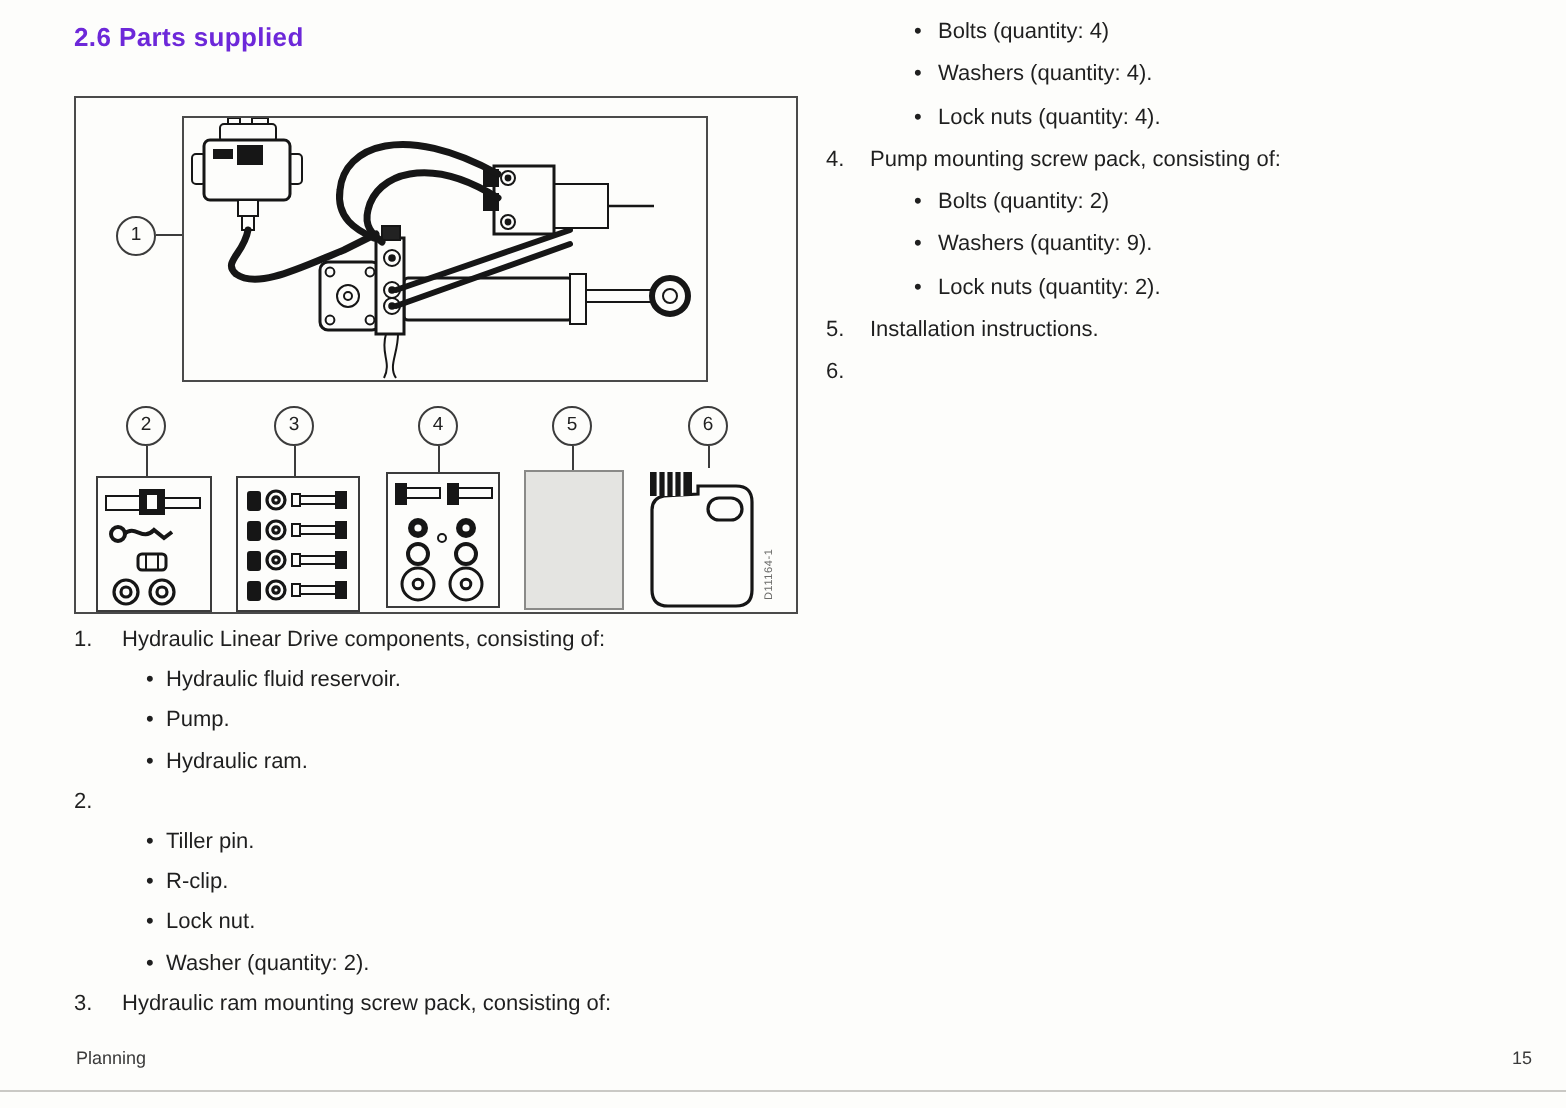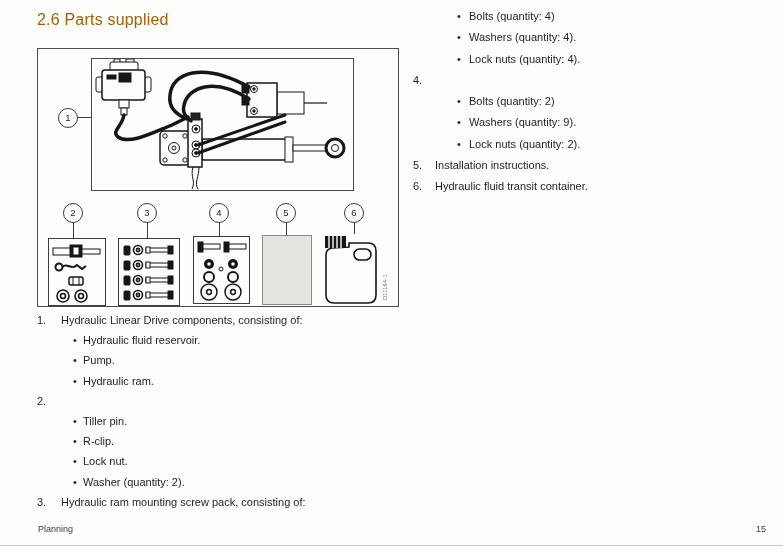--- a/index.html
+++ b/index.html
@@ -6,21 +6,21 @@
   html,body { width:783px; height:554px; }
   body {
     position:relative;
     background:#fdfdfb;
     font-family:"Liberation Sans", sans-serif;
     color:#1f1f1f;
     overflow:hidden;
   }
   .heading {
     position:absolute; left:37px; top:11px;
-    font-size:16px; font-weight:normal; letter-spacing:.2px; color:#a16207;
+    font-size:13px; font-weight:bold; letter-spacing:.2px; color:#6d28d9;
   }
   
   .figure {
     position:absolute; left:37px; top:48px; width:362px; height:259px;
     border:1.5px solid #4a4a4a; background:#fdfdfb;
   }
   .inner-box {
     position:absolute; left:53px; top:9px; width:263px; height:133px;
     border:1px solid #4a4a4a;
   }
@@ -312,38 +312,38 @@
   <div class="line bullet">
       <span class="mk">•</span>
       <span>Washers (quantity: 4).</span>
     </div>
   <div class="line bullet">
       <span class="mk">•</span>
       <span>Lock nuts (quantity: 4).</span>
     </div>
   <div class="line num">
       <span class="mk">4.</span>
+      <span>Pump mounting screw pack, consisting of:</span>
     </div>
   <div class="line bullet">
       <span class="mk">•</span>
       <span>Bolts (quantity: 2)</span>
     </div>
   <div class="line bullet">
       <span class="mk">•</span>
       <span>Washers (quantity: 9).</span>
     </div>
   <div class="line bullet">
       <span class="mk">•</span>
       <span>Lock nuts (quantity: 2).</span>
     </div>
   <div class="line num">
       <span class="mk">5.</span>
       <span>Installation instructions.</span>
     </div>
   <div class="line num">
       <span class="mk">6.</span>
-      <span>Hydraulic fluid transit container.</span>
     </div>
 </div>
 
 <div class="footer-section">Planning</div>
 <div class="footer-page">15</div>
 <div class="footer-rule"></div>
 
 </body></html>

